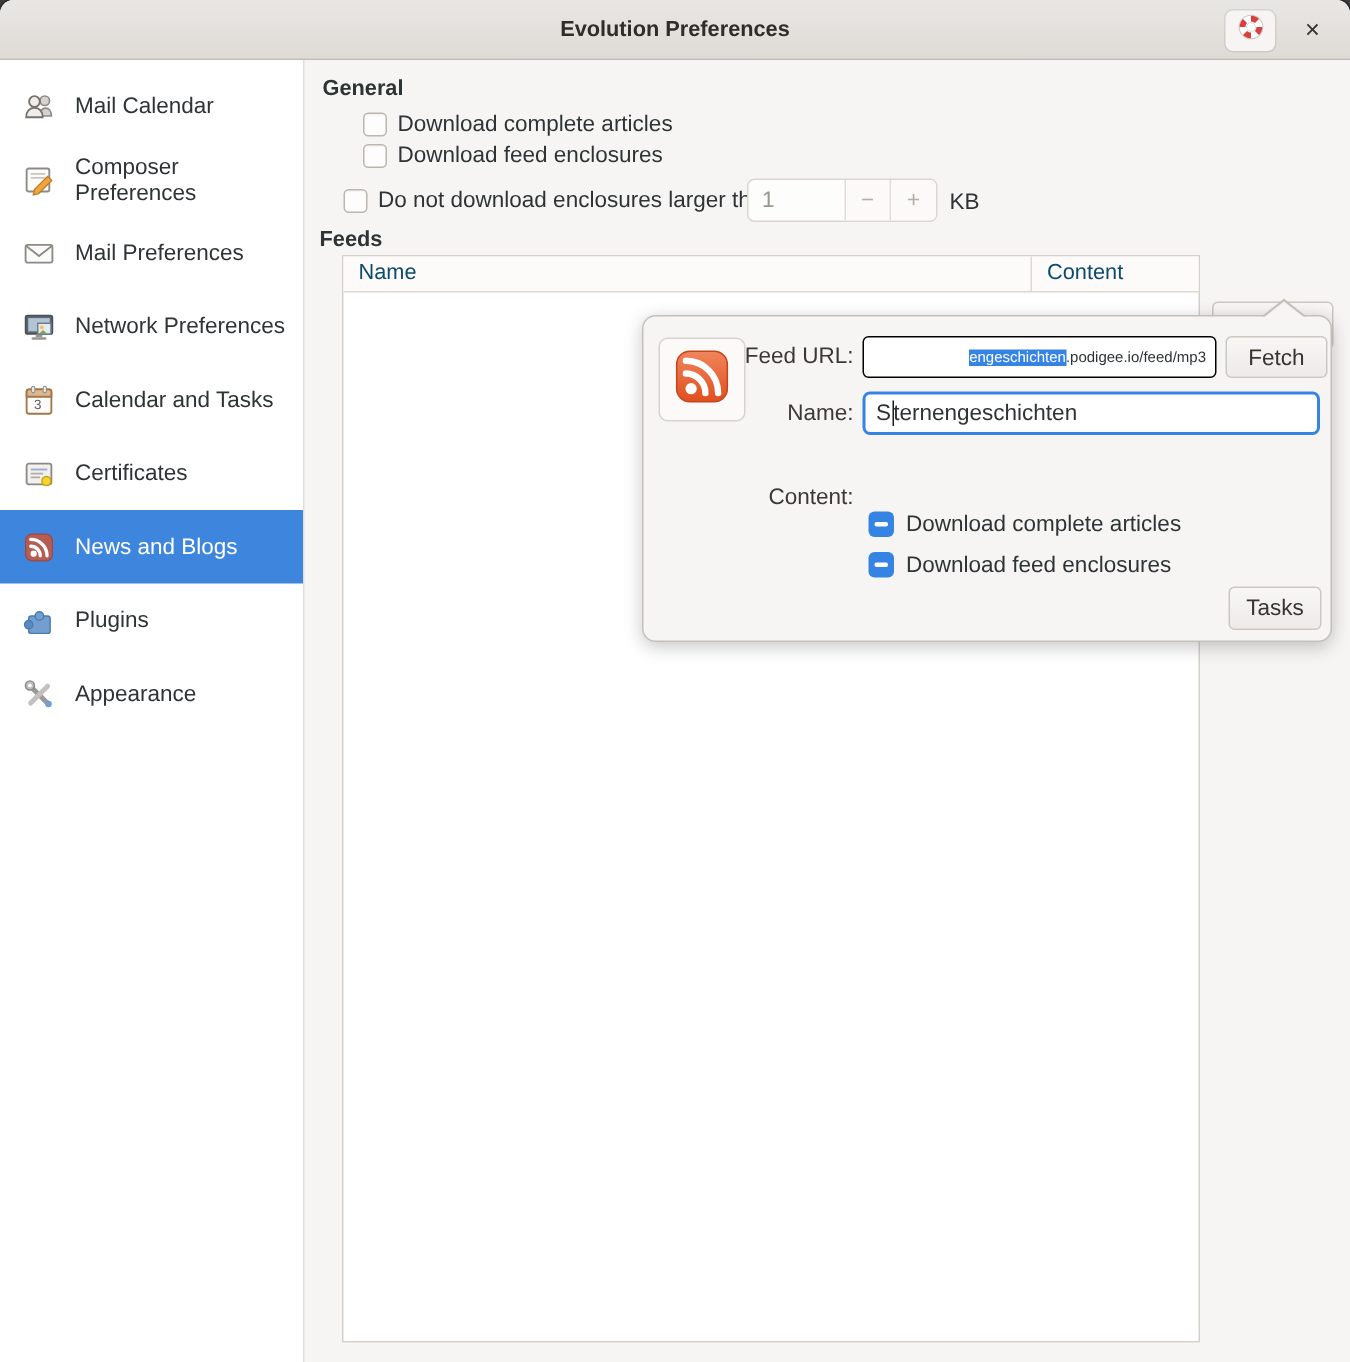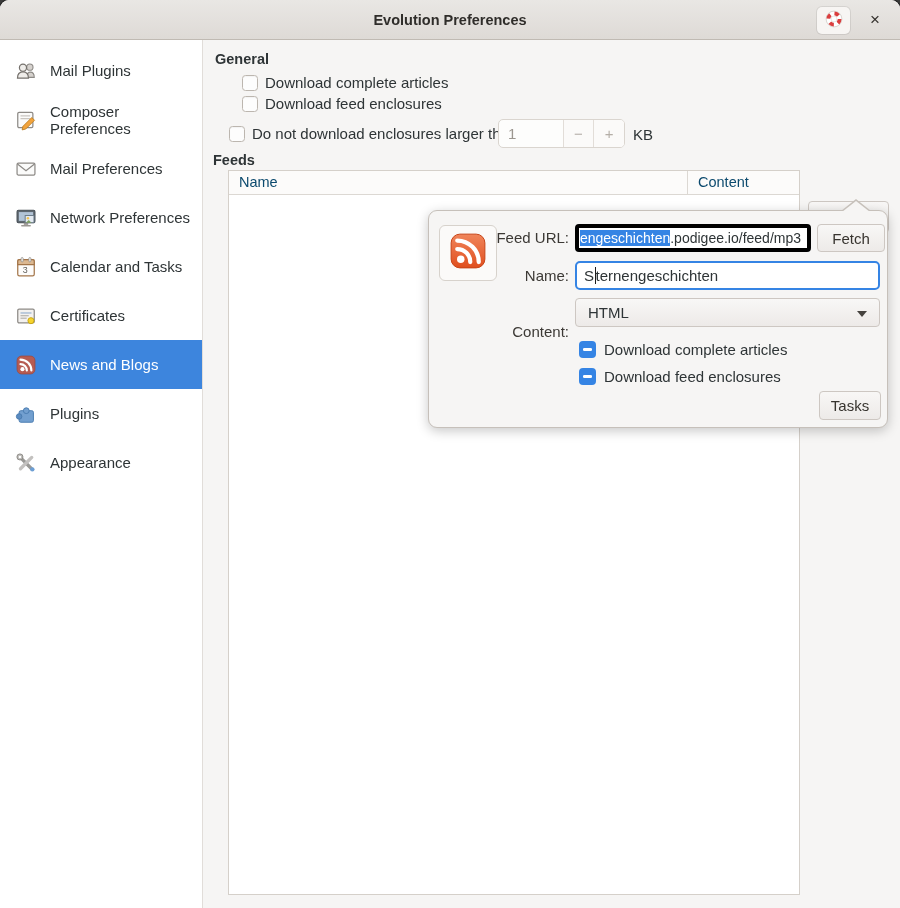--- a/index.html
+++ b/index.html
@@ -56,22 +56,22 @@
   .popover { position:absolute; left:428px; top:210px; width:460px; height:218px; z-index:10;
              background:#f6f5f4; border:1px solid #c6c0ba; border-radius:9px;
              box-shadow:0 3px 12px rgba(0,0,0,.22); }
   .popover::before { content:""; position:absolute; left:412px; top:-12px; border-style:solid;
                      border-width:0 15px 12px 15px; border-color:transparent transparent #c6c0ba transparent; }
   .popover::after { content:""; position:absolute; left:413px; top:-10px; border-style:solid;
                     border-width:0 14px 11px 14px; border-color:transparent transparent #f6f5f4 transparent; }
   .rss-frame { position:absolute; left:10px; top:14px; width:58px; height:56px; background:#fbfaf9;
                border:1px solid #d7d2cc; border-radius:6px; display:flex; align-items:center; justify-content:center; }
   .p-label { position:absolute; left:56px; width:84px; text-align:right; font-size:15px; color:#3c3935; line-height:28px; }
-  .entry { position:absolute; background:#ffffff; border:4px solid #000000; border-radius:4px;
-           font-size:14px; color:#2e3436; display:flex; align-items:center; overflow:hidden; white-space:nowrap; }
+  .entry { position:absolute; background:#ffffff; border:1px solid #000000; border-radius:4px;
+           font-size:10px; color:#2e3436; display:flex; align-items:center; overflow:hidden; white-space:nowrap; }
   .url-entry { left:146px; top:13px; width:236px; height:28px; padding:0 6px; justify-content:flex-end; }
   .url-entry .sel { background:#3584e4; color:#ffffff; }
   .fetch-btn { position:absolute; left:388px; top:13px; width:68px; height:28px; }
   .name-entry { left:146px; top:50px; width:305px; height:29px; padding:0 7px;
                 border:2px solid #3584e4; border-radius:5px; font-size:15px; }
   .caret { display:inline-block; width:1px; height:17px; background:#1c1b19; margin:0 0 0 0.5px; }
   .combo { position:absolute; left:146px; top:87px; width:305px; height:29px; padding:0 12px;
            background:linear-gradient(#f8f7f6,#edeae8); border:1px solid #cdc7c2; border-radius:4px;
            font-size:15px; color:#2e3436; display:flex; align-items:center; }
   .combo-arrow { position:absolute; right:12px; top:12px; width:0; height:0;
@@ -104,21 +104,21 @@
   <div class="sidebar">
     <div class="nav-item">
       <span class="nav-icon">
         <svg width="22" height="22" viewBox="0 0 16 16">
           <circle cx="10.8" cy="5.2" r="2.3" fill="#d6d2ce" stroke="#8d8a86" stroke-width="0.8"></circle>
           <path d="M8.6 12.6c0-2.4 1-3.8 2.6-3.8s2.8 1.4 2.8 3.8z" fill="#d6d2ce" stroke="#8d8a86" stroke-width="0.8"></path>
           <circle cx="5.8" cy="5.6" r="2.6" fill="#efedea" stroke="#76726d" stroke-width="0.9"></circle>
           <path d="M1.8 13.2c0-3 1.8-4.6 4-4.6s4 1.6 4 4.6z" fill="#efedea" stroke="#76726d" stroke-width="0.9"></path>
         </svg>
       </span>
-      <span>Mail Plugins</span>
+      <span>Mail Calendar</span>
     </div>
     <div class="nav-item">
       <span class="nav-icon">
         <svg width="22" height="22" viewBox="0 0 16 16">
           <rect x="2" y="2.4" width="11" height="11.2" rx="1" fill="#fbfbfa" stroke="#8d8a86" stroke-width="0.9"></rect>
           <line x1="4" y1="5" x2="11" y2="5" stroke="#c9c5c0" stroke-width="0.8"></line>
           <line x1="4" y1="7" x2="11" y2="7" stroke="#c9c5c0" stroke-width="0.8"></line>
           <path d="M5.8 12.6 12.2 6.2l2 2L7.8 14.6l-2.6.6z" fill="#f2a33c" stroke="#b97c20" stroke-width="0.6"></path>
         </svg>
       </span>
@@ -267,24 +267,20 @@
     <button class="btn fetch-btn">Fetch</button>
 
     <div class="p-label" style="top:51px;">Name:</div>
     <div class="entry name-entry">
       <span>S</span>
         <span class="caret"></span>
         <span>ternengeschichten</span>
     </div>
 
     <div class="p-label" style="top:88px;margin-top:19px;">Content:</div>
-    <div class="combo">
-      <span>HTML</span>
-      <span class="combo-arrow"></span>
-    </div>
 
     <div class="p-cb-row" style="top:130px;">
       <span class="cb-indeterminate">
           <span class="cb-dash"></span>
         </span>
       <span>Download complete articles</span>
     </div>
     <div class="p-cb-row" style="top:157px;">
       <span class="cb-indeterminate">
           <span class="cb-dash"></span>

